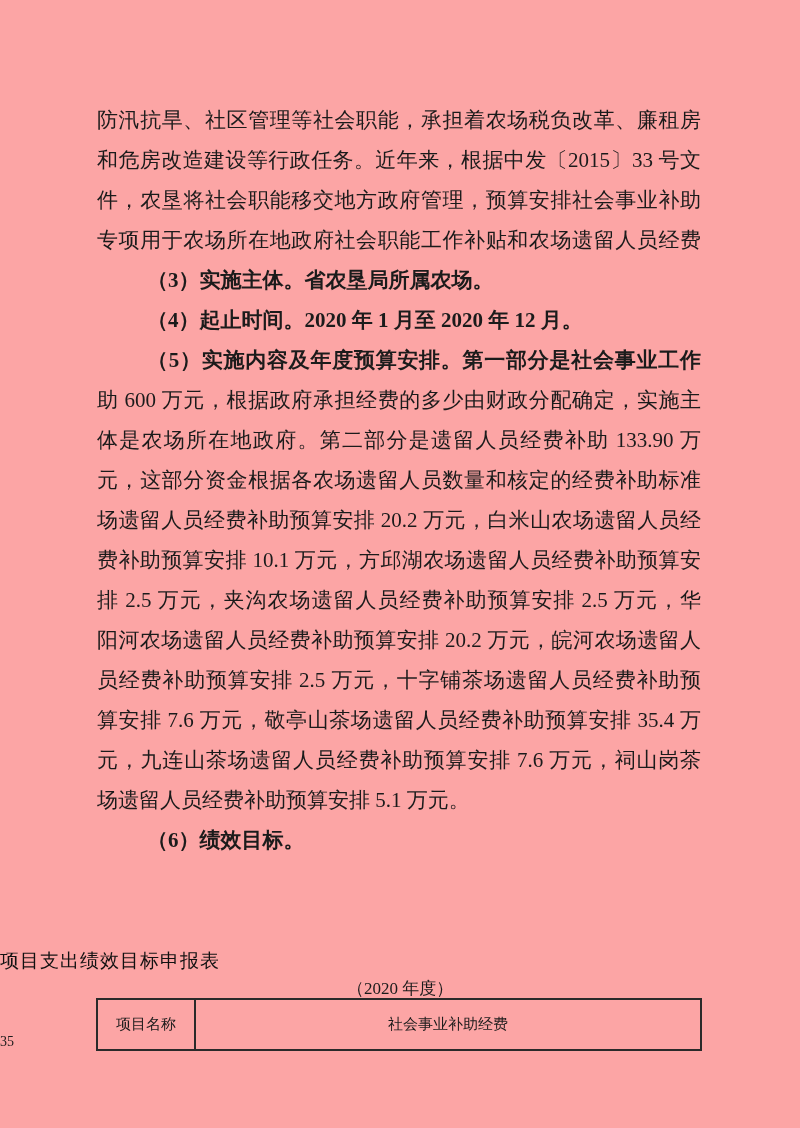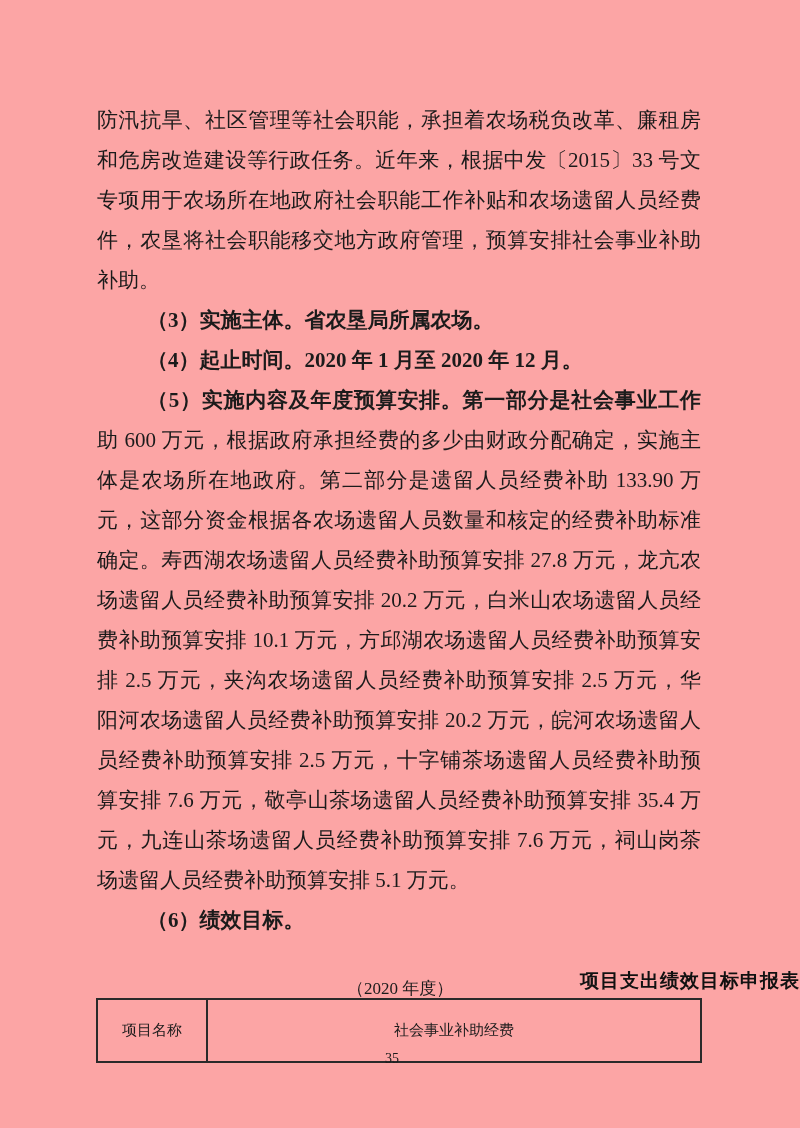--- a/index.html
+++ b/index.html
@@ -27,26 +27,25 @@
     text-justify: inter-ideograph;
     white-space: pre-wrap;
     color: #1b1b1b;
   }
   .line.stretch { text-align-last: justify; }
   .line.indent { text-indent: 50px; font-weight: bold; }
   .table-title {
     position: absolute;
     left: 0; right: 0;
     top: 948px;
-    text-align: right;
+    text-align: left;
     font-size: 19px;
-    font-weight: bold;
+    font-weight: normal;
     letter-spacing: 1px;
     color: #111111;
-    margin-top: 20px;
   }
   .table-subtitle {
     position: absolute;
     left: 0; right: 0;
     top: 977px;
     text-align: center;
     font-size: 17px;
     color: #1b1b1b;
   }
   .decl-table {
@@ -56,52 +55,48 @@
     width: 606px;
     border-collapse: collapse;
     table-layout: fixed;
   }
   .decl-table td {
     border: 2px solid #2a2a2a;
     height: 29px;
     font-size: 15px;
     text-align: center;
     vertical-align: middle;
-    padding: 16px;
+    padding: 10px;
     color: #1b1b1b;
   }
   .decl-table td.label-cell { width: 76px; }
   .page-number {
     position: absolute;
     left: 0; right: 16px;
     top: 1034px;
-    text-align: center;
     font-size: 14px;
     color: #1b1b1b;
-    margin-top: 17px;
   }
 </style>
 </head>
 <body>
 
 <div class="page">
 
   <section class="body-text">
       <div class="line stretch">防汛抗旱、社区管理等社会职能，承担着农场税负改革、廉租房</div>
       <div class="line stretch">和危房改造建设等行政任务。近年来，根据中发〔2015〕33 号文</div>
+      <div class="line stretch">件，农垦将社会职能移交地方政府管理，预算安排社会事业补助</div>
       <div class="line stretch">专项用于农场所在地政府社会职能工作补贴和农场遗留人员经费</div>
-      <div class="line stretch">件，农垦将社会职能移交地方政府管理，预算安排社会事业补助</div>
-      <div class="line">补助。</div>
       <div class="line indent">（3）实施主体。省农垦局所属农场。</div>
       <div class="line indent">（4）起止时间。2020 年 1 月至 2020 年 12 月。</div>
       <div class="line stretch indent">（5）实施内容及年度预算安排。第一部分是社会事业工作补</div>
       <div class="line stretch">助 600 万元，根据政府承担经费的多少由财政分配确定，实施主</div>
       <div class="line stretch">体是农场所在地政府。第二部分是遗留人员经费补助 133.90 万</div>
       <div class="line stretch">元，这部分资金根据各农场遗留人员数量和核定的经费补助标准</div>
-      <div class="line stretch">确定。寿西湖农场遗留人员经费补助预算安排 27.8 万元，龙亢农</div>
       <div class="line stretch">场遗留人员经费补助预算安排 20.2 万元，白米山农场遗留人员经</div>
       <div class="line stretch">费补助预算安排 10.1 万元，方邱湖农场遗留人员经费补助预算安</div>
       <div class="line stretch">排 2.5 万元，夹沟农场遗留人员经费补助预算安排 2.5 万元，华</div>
       <div class="line stretch">阳河农场遗留人员经费补助预算安排 20.2 万元，皖河农场遗留人</div>
       <div class="line stretch">员经费补助预算安排 2.5 万元，十字铺茶场遗留人员经费补助预</div>
       <div class="line stretch">算安排 7.6 万元，敬亭山茶场遗留人员经费补助预算安排 35.4 万</div>
       <div class="line stretch">元，九连山茶场遗留人员经费补助预算安排 7.6 万元，祠山岗茶</div>
       <div class="line">场遗留人员经费补助预算安排 5.1 万元。</div>
       <div class="line indent">（6）绩效目标。</div>
     </section>

